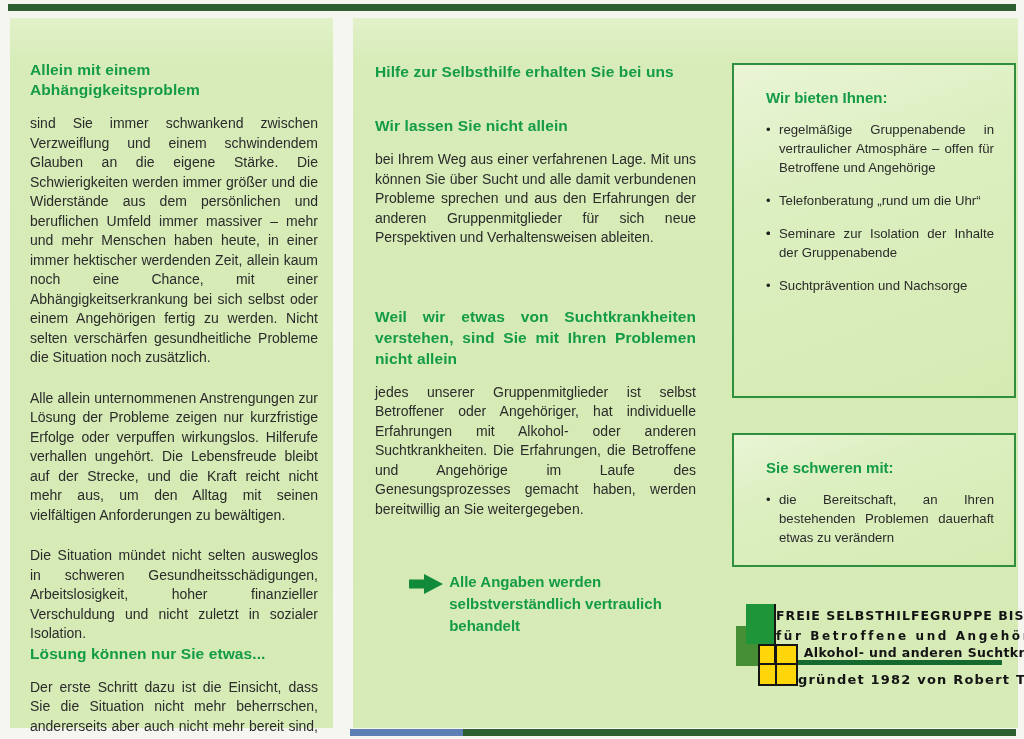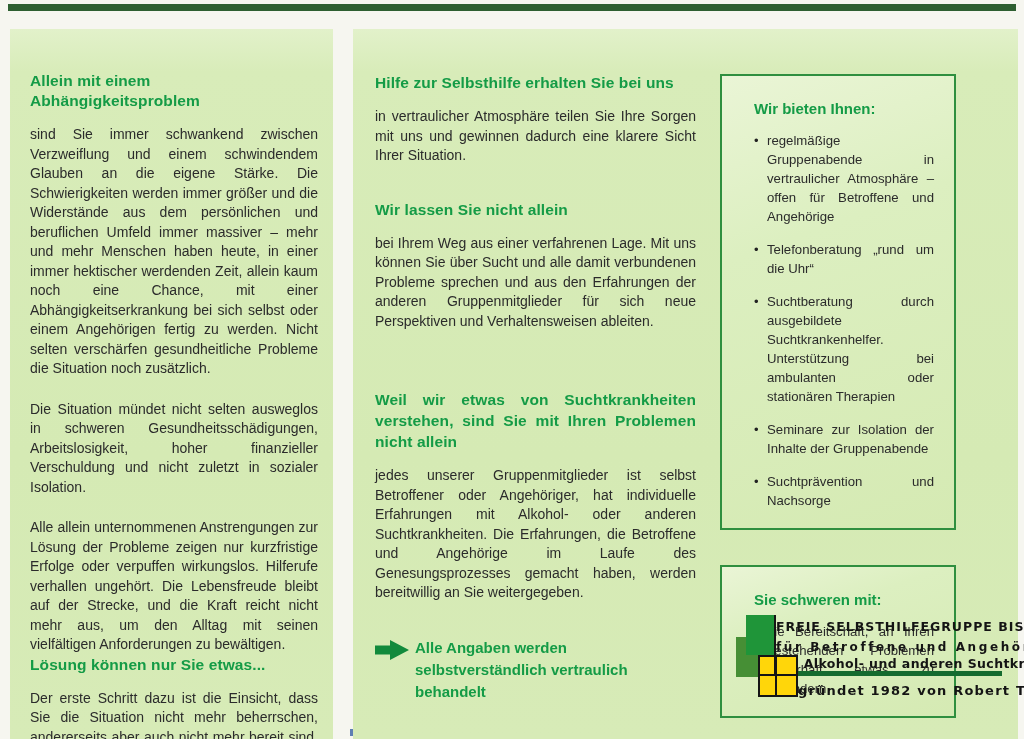--- a/index.html
+++ b/index.html
@@ -4,47 +4,47 @@
 <style>
   html,body{margin:0;padding:0;}
   body{
     width:1024px;height:739px;position:relative;overflow:hidden;
     background:#f6f6f0;
     font-family:"Liberation Sans","DejaVu Sans",sans-serif;
     color:#2b2b2b;
   }
   .edge-stripe{position:absolute;}
   .panel{
-    position:absolute;top:29px;height:710px;
+    position:absolute;top:18px;height:710px;
     background:linear-gradient(180deg,#e2f1ca 0%,#d8ecb9 6%,#d5eab4 60%,#d7ebb7 100%);
     box-sizing:border-box;
   }
   #panel-left{left:10px;width:323px;padding:42px 15px 0 20px;}
   #panel-middle{left:353px;width:357px;padding:44px 14px 4px 22px;}
   #panel-right{left:696px;width:322px;padding:0;}
   h2.col-heading{
     font-size:15.5px;line-height:20px;font-weight:bold;color:#149b46;
     margin:0 0 0 0;letter-spacing:.1px;
   }
   p.body-text{
     font-size:14px;line-height:19.5px;margin:14px 0 0 0;
     text-align:justify;color:#2b2b2b;
   }
   .spacer-heading{margin-top:36px;}
   .justify-head{text-align:justify;}
   
-  .note-row{display:flex;margin-top:34px;align-items:flex-start;}
+  .note-row{display:flex;margin-top:52px;align-items:flex-start;justify-content:center;}
   .arrow-wrap{width:40px;flex:0 0 40px;padding-top:3px;}
   .note-text{
     font-size:15px;line-height:22px;font-weight:bold;color:#149b46;
     white-space:pre-line;
   }
   
   .green-box{
-    margin-left:24px;width:236px;box-sizing:border-box;
+    margin-left:36px;width:284px;box-sizing:border-box;
     border:2px solid #2f8f3f;
     background:linear-gradient(160deg,#eaf5d6 0%,#dcefc0 35%,#d5eab3 100%);
     padding:24px 20px 18px 32px;
   }
   #offer-box{margin-top:45px;min-height:335px;}
   #bring-box{margin-top:35px;min-height:122px;}
   .box-heading{
     font-size:15px;font-weight:bold;color:#149b46;margin:0 0 6px 0;
   }
   ul.bullet-list{list-style:none;margin:0;padding:0;}
@@ -80,29 +80,28 @@
 </head>
 <body>
 
 <div class="edge-stripe" style="left:8px;top:4px;width:1008px;height:7px;background:#2e5f31;"></div>
 <div class="edge-stripe" style="left:350px;top:729px;width:113px;height:7px;background:#5e7fb3;"></div>
 <div class="edge-stripe" style="left:463px;top:729px;width:553px;height:7px;background:#2e5f31;"></div>
 
 <section class="panel" id="panel-left">
   <h2 class="col-heading">Allein mit einem Abhängigkeitsproblem</h2>
   <p class="body-text">sind Sie immer schwankend zwischen Verzweiflung und einem schwindendem Glauben an die eigene Stärke. Die Schwierigkeiten werden immer größer und die Widerstände aus dem persönlichen und beruflichen Umfeld immer massiver – mehr und mehr Menschen haben heute, in einer immer hektischer werdenden Zeit, allein kaum noch eine Chance, mit einer Abhängigkeitserkrankung bei sich selbst oder einem Angehörigen fertig zu werden. Nicht selten verschärfen gesundheitliche Probleme die Situation noch zusätzlich.</p>
+  <p class="body-text" style="margin-top:21px;">Alle allein unternommenen Anstrengungen zur Lösung der Probleme zeigen nur kurzfristige Erfolge oder verpuffen wirkungslos. Hilferufe verhallen ungehört. Die Lebensfreude bleibt auf der Strecke, und die Kraft reicht nicht mehr aus, um den Alltag mit seinen vielfältigen Anforderungen zu bewältigen.</p>
   <p class="body-text" style="margin-top:21px;">Die Situation mündet nicht selten ausweglos in schweren Gesundheitsschädigungen, Arbeitslosigkeit, hoher finanzieller Verschuldung und nicht zuletzt in sozialer Isolation.</p>
-  <p class="body-text" style="margin-top:21px;">Alle allein unternommenen Anstrengungen zur Lösung der Probleme zeigen nur kurzfristige Erfolge oder verpuffen wirkungslos. Hilferufe verhallen ungehört. Die Lebensfreude bleibt auf der Strecke, und die Kraft reicht nicht mehr aus, um den Alltag mit seinen vielfältigen Anforderungen zu bewältigen.</p>
   <h2 class="col-heading spacer-heading">Lösung können nur Sie etwas...</h2>
   <p class="body-text">Der erste Schritt dazu ist die Einsicht, dass Sie die Situation nicht mehr beherrschen, andererseits aber auch nicht mehr bereit sind, den derzeitigen Zustand hinzunehmen. Sie warten nicht länger darauf, dass sich die Dinge schon regeln werden.</p>
 </section>
 
 <section class="panel" id="panel-middle">
   <h2 class="col-heading">Hilfe zur Selbsthilfe erhalten Sie bei uns</h2>
-  <p class="body-text">in vertraulicher Atmosphäre teilen Sie Ihre Sorgen mit uns und gewinnen dadurch eine klarere Sicht Ihrer Situation.</p>
   <h2 class="col-heading" style="margin-top:34px;">Wir lassen Sie nicht allein</h2>
   <p class="body-text">bei Ihrem Weg aus einer verfahrenen Lage. Mit uns können Sie über Sucht und alle damit verbundenen Probleme sprechen und aus den Erfahrungen der anderen Gruppenmitglieder für sich neue Perspektiven und Verhaltensweisen ableiten.</p>
   <h2 class="col-heading justify-head" style="margin-top:58px;line-height:21px;">Weil wir etwas von Suchtkrankheiten verstehen, sind Sie mit Ihren Problemen nicht allein</h2>
   <p class="body-text" style="">jedes unserer Gruppenmitglieder ist selbst Betroffener oder Angehöriger, hat individuelle Erfahrungen mit Alkohol- oder anderen Suchtkrankheiten. Die Erfahrungen, die Betroffene und Angehörige im Laufe des Genesungsprozesses gemacht haben, werden bereitwillig an Sie weitergegeben.</p>
   <div class="note-row">
     <span class="arrow-wrap">
       <svg width="34" height="20" viewBox="0 0 34 20" aria-hidden="true">
         <polygon points="0,5.5 15,5.5 15,0 34,10 15,20 15,14.5 0,14.5" fill="#128a3c"></polygon>
       </svg>
     </span>
@@ -120,21 +119,20 @@
         <li>
         <span class="dot">•</span>
         <span>regelmäßige Gruppenabende in vertraulicher Atmosphäre – offen für Betroffene und Angehörige</span>
       </li>
         <li>
         <span class="dot">•</span>
         <span>Telefonberatung „rund um die Uhr“</span>
       </li>
         <li>
         <span class="dot">•</span>
-        <span>Suchtberatung durch ausgebildete Suchtkrankenhelfer. Unterstützung bei ambulanten oder stationären Therapien</span>
       </li>
         <li>
         <span class="dot">•</span>
         <span>Seminare zur Isolation der Inhalte der Gruppenabende</span>
       </li>
         <li>
         <span class="dot">•</span>
         <span>Suchtprävention und Nachsorge</span>
       </li>
       </ul>

